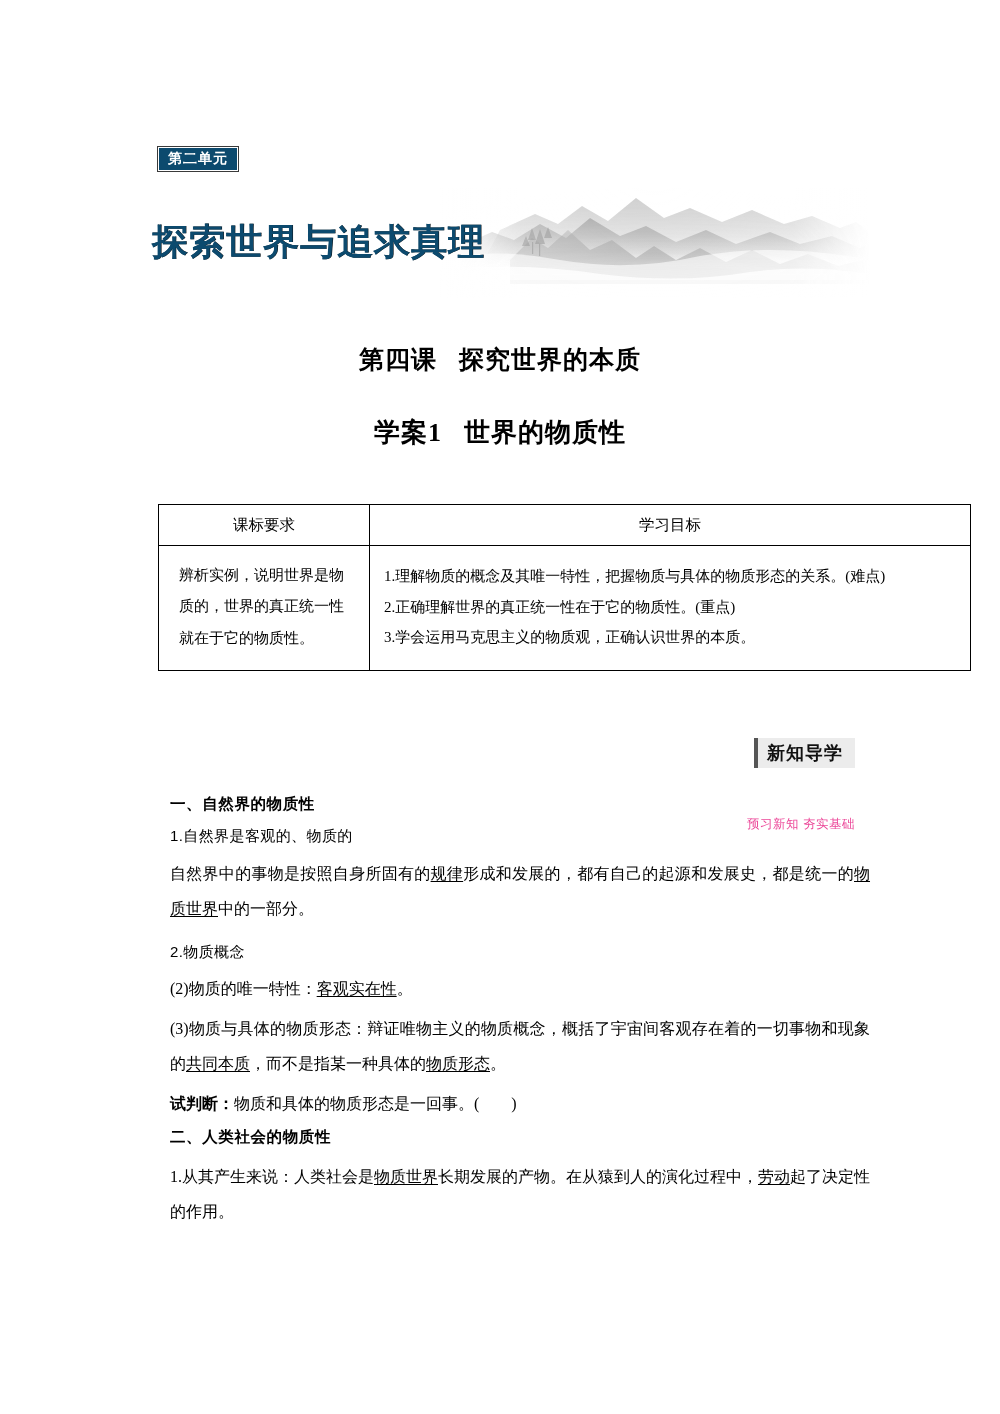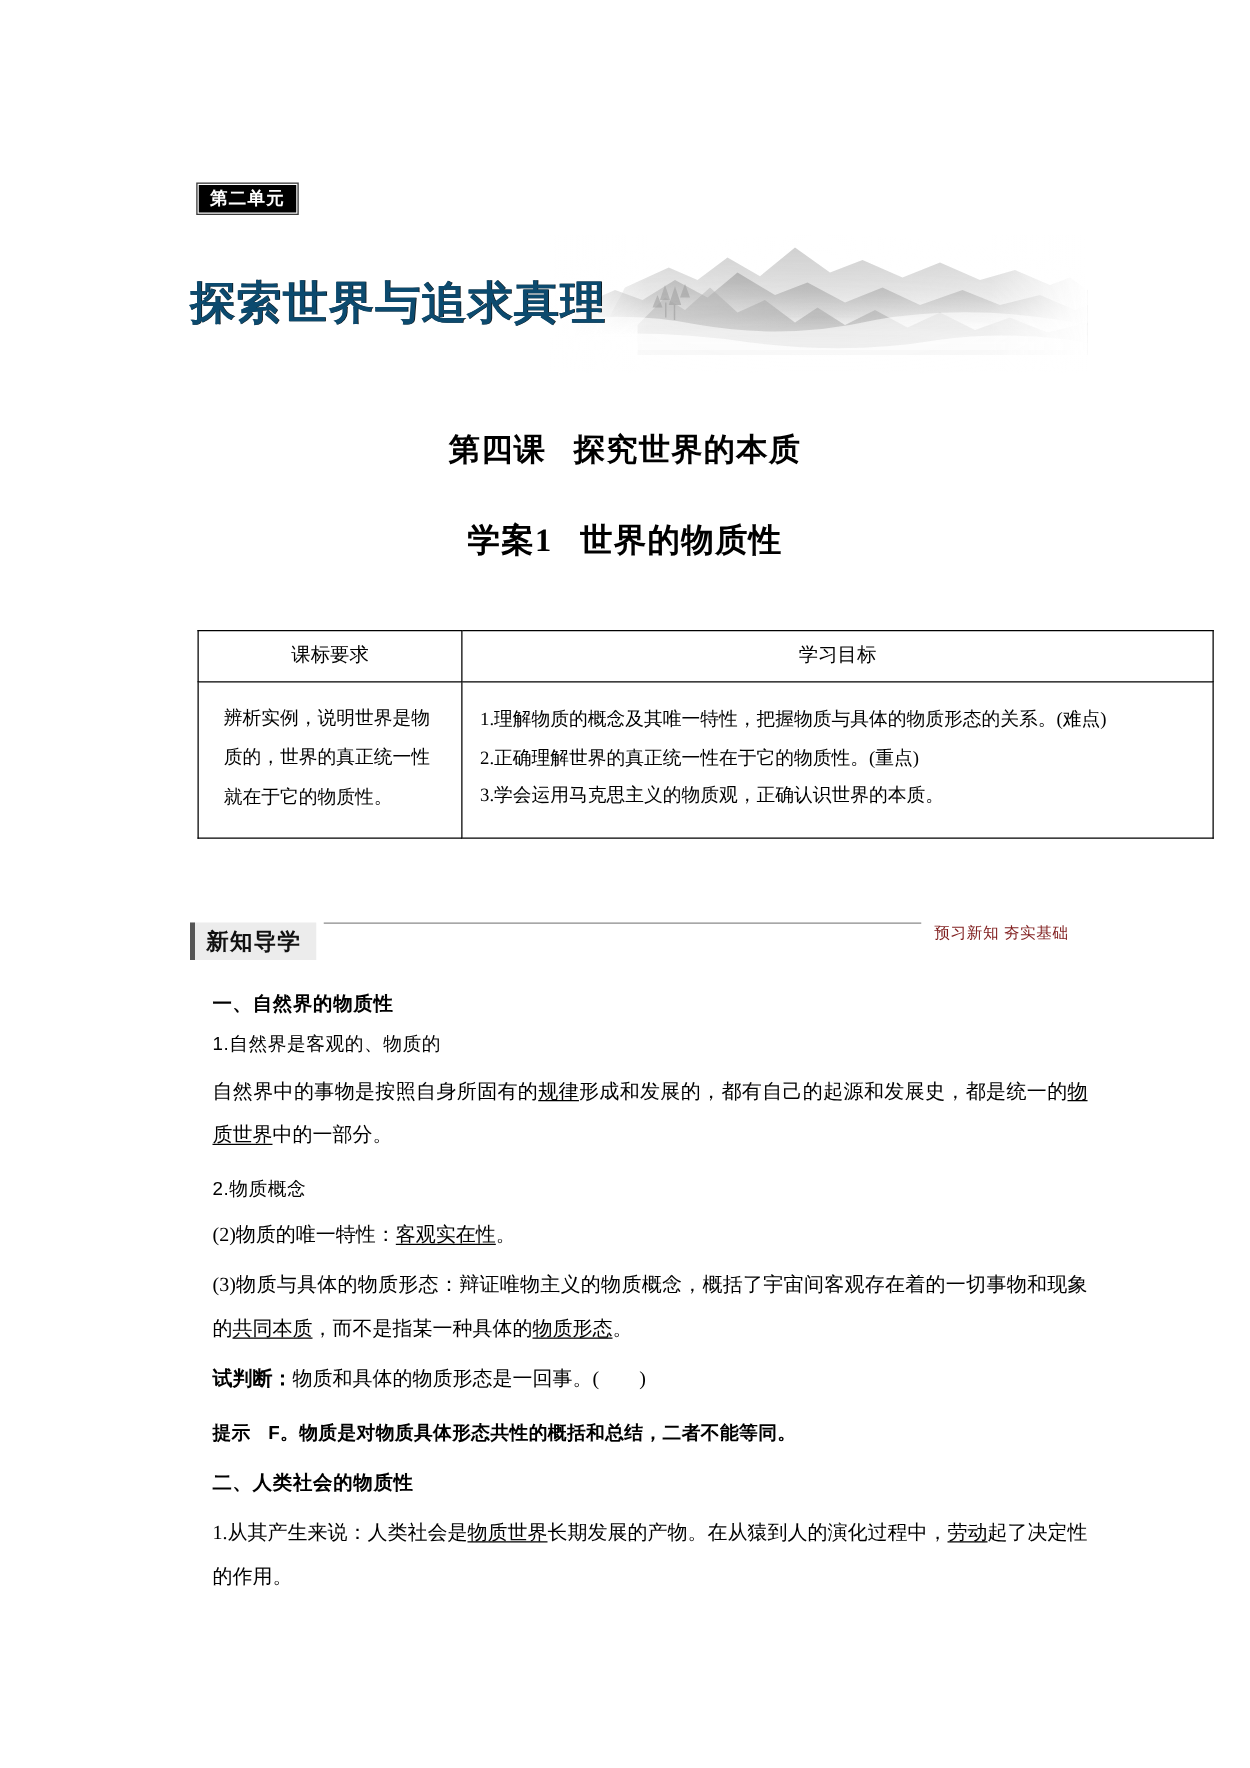--- a/index.html
+++ b/index.html
@@ -19,21 +19,21 @@
   .page {
     position: absolute;
     inset: 0;
   }
 
   
   .unit-badge {
     position: absolute;
     left: 158px;
     top: 147px;
-    background: #000000;
+    background: #0c4a6e;
     color: #ffffff;
     font-family: "Liberation Sans", "DejaVu Sans", sans-serif;
     font-weight: bold;
     font-size: 14px;
     letter-spacing: 1px;
     padding: 3px 9px 4px 9px;
     border: 1px solid #ffffff;
     box-shadow: 0 0 0 1px #3a3a3a;
     line-height: 1.1;
   }
@@ -126,21 +126,22 @@
   .obj-table .body-b .item { white-space: normal; }
 
   
   .sec-header {
     position: absolute;
     left: 152px;
     top: 738px;
     width: 703px;
     height: 32px;
     display: flex;
-    align-items: flex-start;
+    align-items: flex-end;
+    flex-direction: column;
   }
   .sec-badge {
     display: flex;
     align-items: center;
     background: #ececec;
     height: 30px;
     padding-right: 12px;
     flex: 0 0 auto;
   }
   .sec-badge .bar {
@@ -158,24 +159,25 @@
     color: #111111;
   }
   .sec-rule {
     flex: 1 1 auto;
     height: 1px;
     background: #8a8a8a;
     margin: 0 10px 0 6px;
   }
   .sec-sub {
     flex: 0 0 auto;
-    font-family: Liberation Serif, serif;
+    font-family: Liberation Sans, sans-serif;
     font-size: 12.5px;
-    color: #7f1d1d;
+    color: #ec4899;
     letter-spacing: 0.5px;
+    margin-top: 48px;
   }
 
   
   .content {
     position: absolute;
     left: 158px;
     top: 792px;
     width: 700px;
     margin-left: 12px;
   }
@@ -315,21 +317,20 @@
     <div class="spacer-sm"></div>
     <div class="h-sub">2.物质概念</div>
 
 
     <p class="para"><span>(2)物质的唯一特性：</span><span class="u">客观实在性</span><span>。</span></p>
 
     <p class="para"><span>(3)物质与具体的物质形态：辩证唯物主义的物质概念，概括了宇宙间客观存在着的一切事物和现象的</span><span class="u">共同本质</span><span>，而不是指某一种具体的</span><span class="u">物质形态</span><span>。</span></p>
 
     <p class="para"><span class="b-serif">试判断：</span><span>物质和具体的物质形态是一回事。(　　)</span></p>
 
-    <div class="tip-line"><span>提示</span><span class="gap"></span><span>F。物质是对物质具体形态共性的概括和总结，二者不能等同。</span></div>
 
     <div class="h-sec">二、人类社会的物质性</div>
 
     <p class="para"><span>1.从其产生来说：人类社会是</span><span class="u">物质世界</span><span>长期发展的产物。在从猿到人的演化过程中，</span><span class="u">劳动</span><span>起了决定性的作用。</span></p>
 
   </div>
 
 </div>
 
 </body></html>

